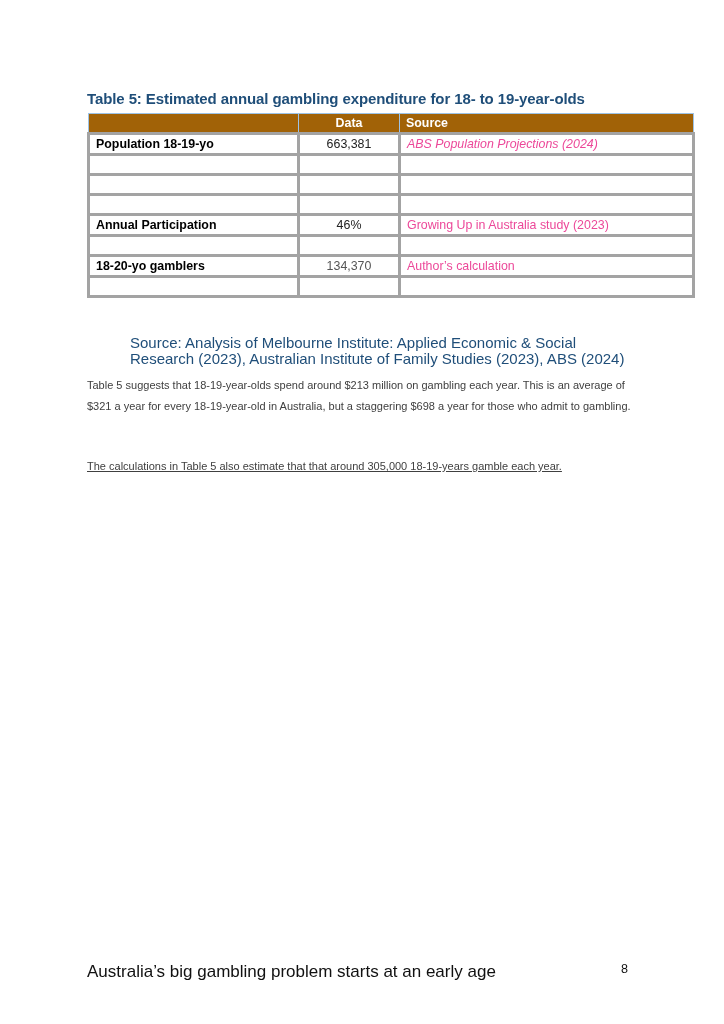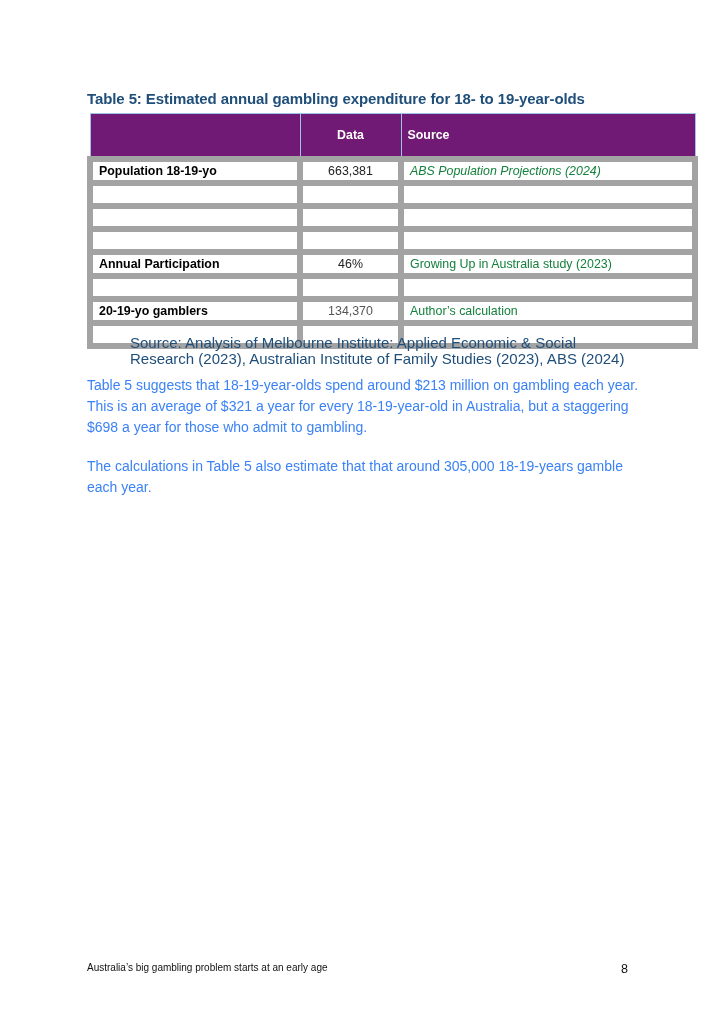--- a/index.html
+++ b/index.html
@@ -31,69 +31,69 @@
       top: 113px;
       width: 605px;
       border-collapse: collapse;
       table-layout: fixed;
       font-size: 12.4px;
     }
     table.data-table col.c1 { width: 210px; }
     table.data-table col.c2 { width: 101px; }
     table.data-table col.c3 { width: 294px; }
     table.data-table th {
-      background: #701a75;
+      background: #a16207;
       color: #ffffff;
       font-weight: bold;
       height: 18px;
-      padding: 12px 6px;
+      padding: 0 6px;
       border: 1px solid #9dc3e6;
       text-align: left;
       line-height: 16px;
     }
     table.data-table th.th-data { text-align: center; }
     table.data-table td {
-      border: 6px solid #a3a3a3;
+      border: 3px solid #a3a3a3;
       padding: 0 6px;
       height: 18px;
       line-height: 17px;
       white-space: nowrap;
       overflow: hidden;
       margin-left: 20px;
     }
     table.data-table tr.blank td { height: 17px; }
     td.label { font-weight: bold; color: #000; }
     td.value { text-align: center; color: #222; }
     td.value.muted { color: #555; }
-    td.source { color: #15803d; }
+    td.source { color: #ec4899; }
     td.source.italic { font-style: italic; }
     .table-source {
       position: absolute;
       left: 130px;
       top: 335px;
       width: 500px;
       font-size: 15px;
       line-height: 16px;
       color: #1f4e79;
     }
     .para {
       position: absolute;
       left: 87px;
       width: 560px;
-      font-size: 14px;
+      font-size: 11px;
       line-height: 21px;
-      color: #3b82f6;
+      color: #404040;
     }
     .para1 { top: 375px; }
-    .para2 { top: 456px; }
+    .para2 { top: 456px; text-decoration: underline; }
     .footer-title {
       position: absolute;
       left: 87px;
       top: 962px;
-      font-size: 10px;
+      font-size: 17px;
       color: #111;
     }
     .footer-page {
       position: absolute;
       left: 621px;
       top: 962px;
       font-size: 12.6px;
       color: #111;
     }
   </style>
@@ -140,21 +140,21 @@
       <td class="label">Annual Participation</td>
       <td class="value">46%</td>
       <td class="source">Growing Up in Australia study (2023)</td>
     </tr>
     <tr class="blank">
         <td></td>
         <td></td>
         <td></td>
       </tr>
     <tr>
-      <td class="label">20-19-yo gamblers</td>
+      <td class="label">18-20-yo gamblers</td>
       <td class="value muted">134,370</td>
       <td class="source">Author’s calculation</td>
     </tr>
     <tr class="blank">
         <td></td>
         <td></td>
         <td></td>
       </tr>
   </tbody>
 </table>

